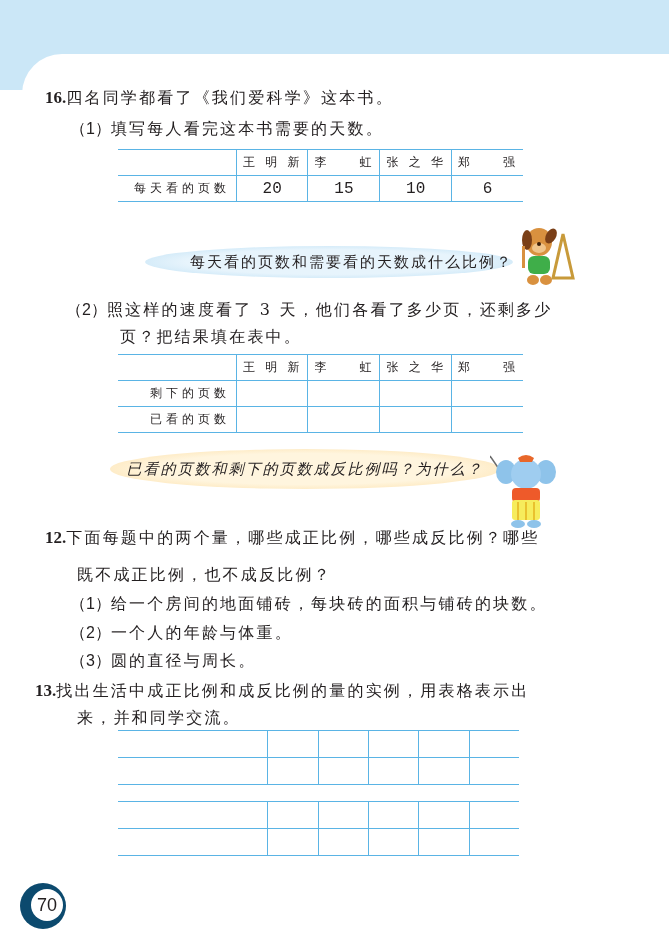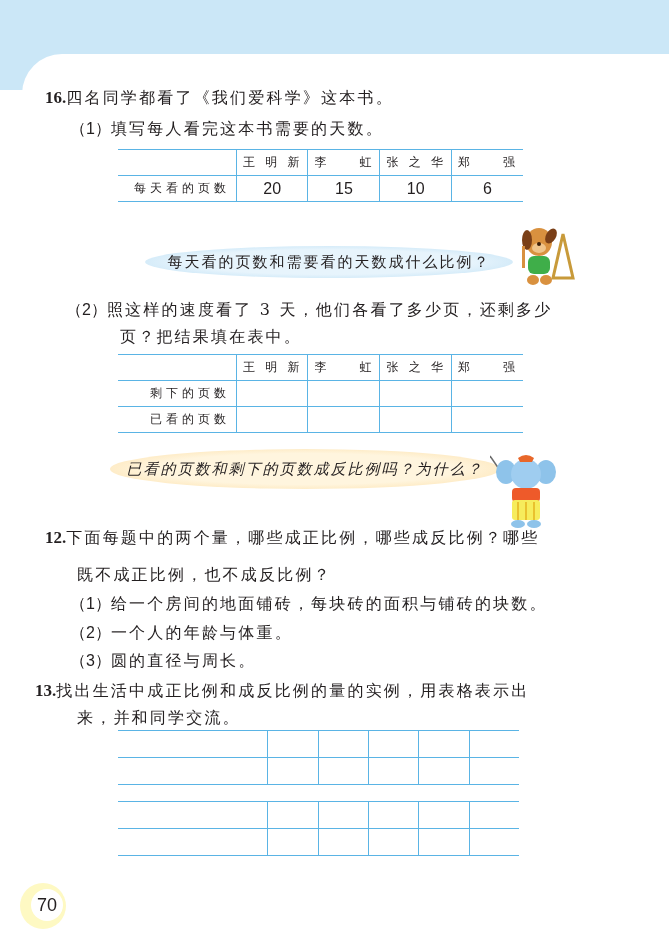--- a/index.html
+++ b/index.html
@@ -29,31 +29,31 @@
   .sub { font-family: "Liberation Sans", sans-serif; letter-spacing:0; }
   table.grid {
     position:absolute; border-collapse:collapse;
   }
   table.grid td {
     border-top:1.5px solid #5ab4e5; border-bottom:1.5px solid #5ab4e5;
     border-left:1.5px solid #5ab4e5; padding:0; text-align:center;
     font-size:12px; letter-spacing:2px; height:25px;
   }
   table.grid td:first-child { border-left:none; text-align:right; padding-right:6px; letter-spacing:4px; }
-  table.grid td.num { font-family:Liberation Sans, sans-serif; font-size:16px; letter-spacing:0; }
+  table.grid td.num { font-family:Liberation Mono, monospace; font-size:16px; letter-spacing:0; }
   table.grid td.spread { text-align:justify; text-align-last:justify; padding:0 6px; }
   .bubble {
     position:absolute; border-radius:50%; display:flex; align-items:center; justify-content:center;
     font-size:15px; letter-spacing:2px; white-space:nowrap;
   }
   .bubble.blue { background:radial-gradient(ellipse at center, #e7f4fc 55%, #b5dcf3 100%); }
   .bubble.orange { background:radial-gradient(ellipse at center, #fff5de 55%, #fcdca0 100%);font-style:italic; }
   .pagenum {
     position:absolute; left:20px; top:883px; width:46px; height:46px; border-radius:50%;
-    background:#fef9c3;
+    background:#0c4a6e;
   }
   .pagenum-inner {
     position:absolute; left:11px; top:6px; width:32px; height:32px; border-radius:50%;
     background:#fff; display:flex; align-items:center; justify-content:center;
     font-family:"Liberation Sans", sans-serif; font-size:18px; color:#231f20;
   }
   .char { position:absolute; }
 </style>
 </head>
 <body>
@@ -81,21 +81,21 @@
   <tr>
     <td>每天看的页数</td>
     <td class="num">20</td>
     <td class="num">15</td>
     <td class="num">10</td>
     <td class="num">6</td>
   </tr>
 </tbody>
   </table>
 
-<div class="bubble blue" style="left:145px; top:246px; width:368px; height:32px;">
+<div class="bubble blue" style="left:145px; top:246px; width:368px; height:32px;justify-content:flex-end;">
   <span>每天看的页数和需要看的天数成什么比例？</span>
 </div>
 
 <svg class="char" style="left:515px; top:222px;" width="62" height="68" viewBox="0 0 62 68">
   <ellipse cx="24" cy="20" rx="13" ry="14" fill="#d9913f"></ellipse>
   <ellipse cx="12" cy="18" rx="5" ry="10" fill="#7a3f17"></ellipse>
   <ellipse cx="36" cy="14" rx="5" ry="8" fill="#7a3f17" transform="rotate(30 36 14)"></ellipse>
   <ellipse cx="24" cy="26" rx="7" ry="5" fill="#f0c48a"></ellipse>
   <circle cx="24" cy="22" r="2" fill="#3a1e0a"></circle>
   <rect x="13" y="34" width="22" height="18" rx="6" fill="#3fae49"></rect>

